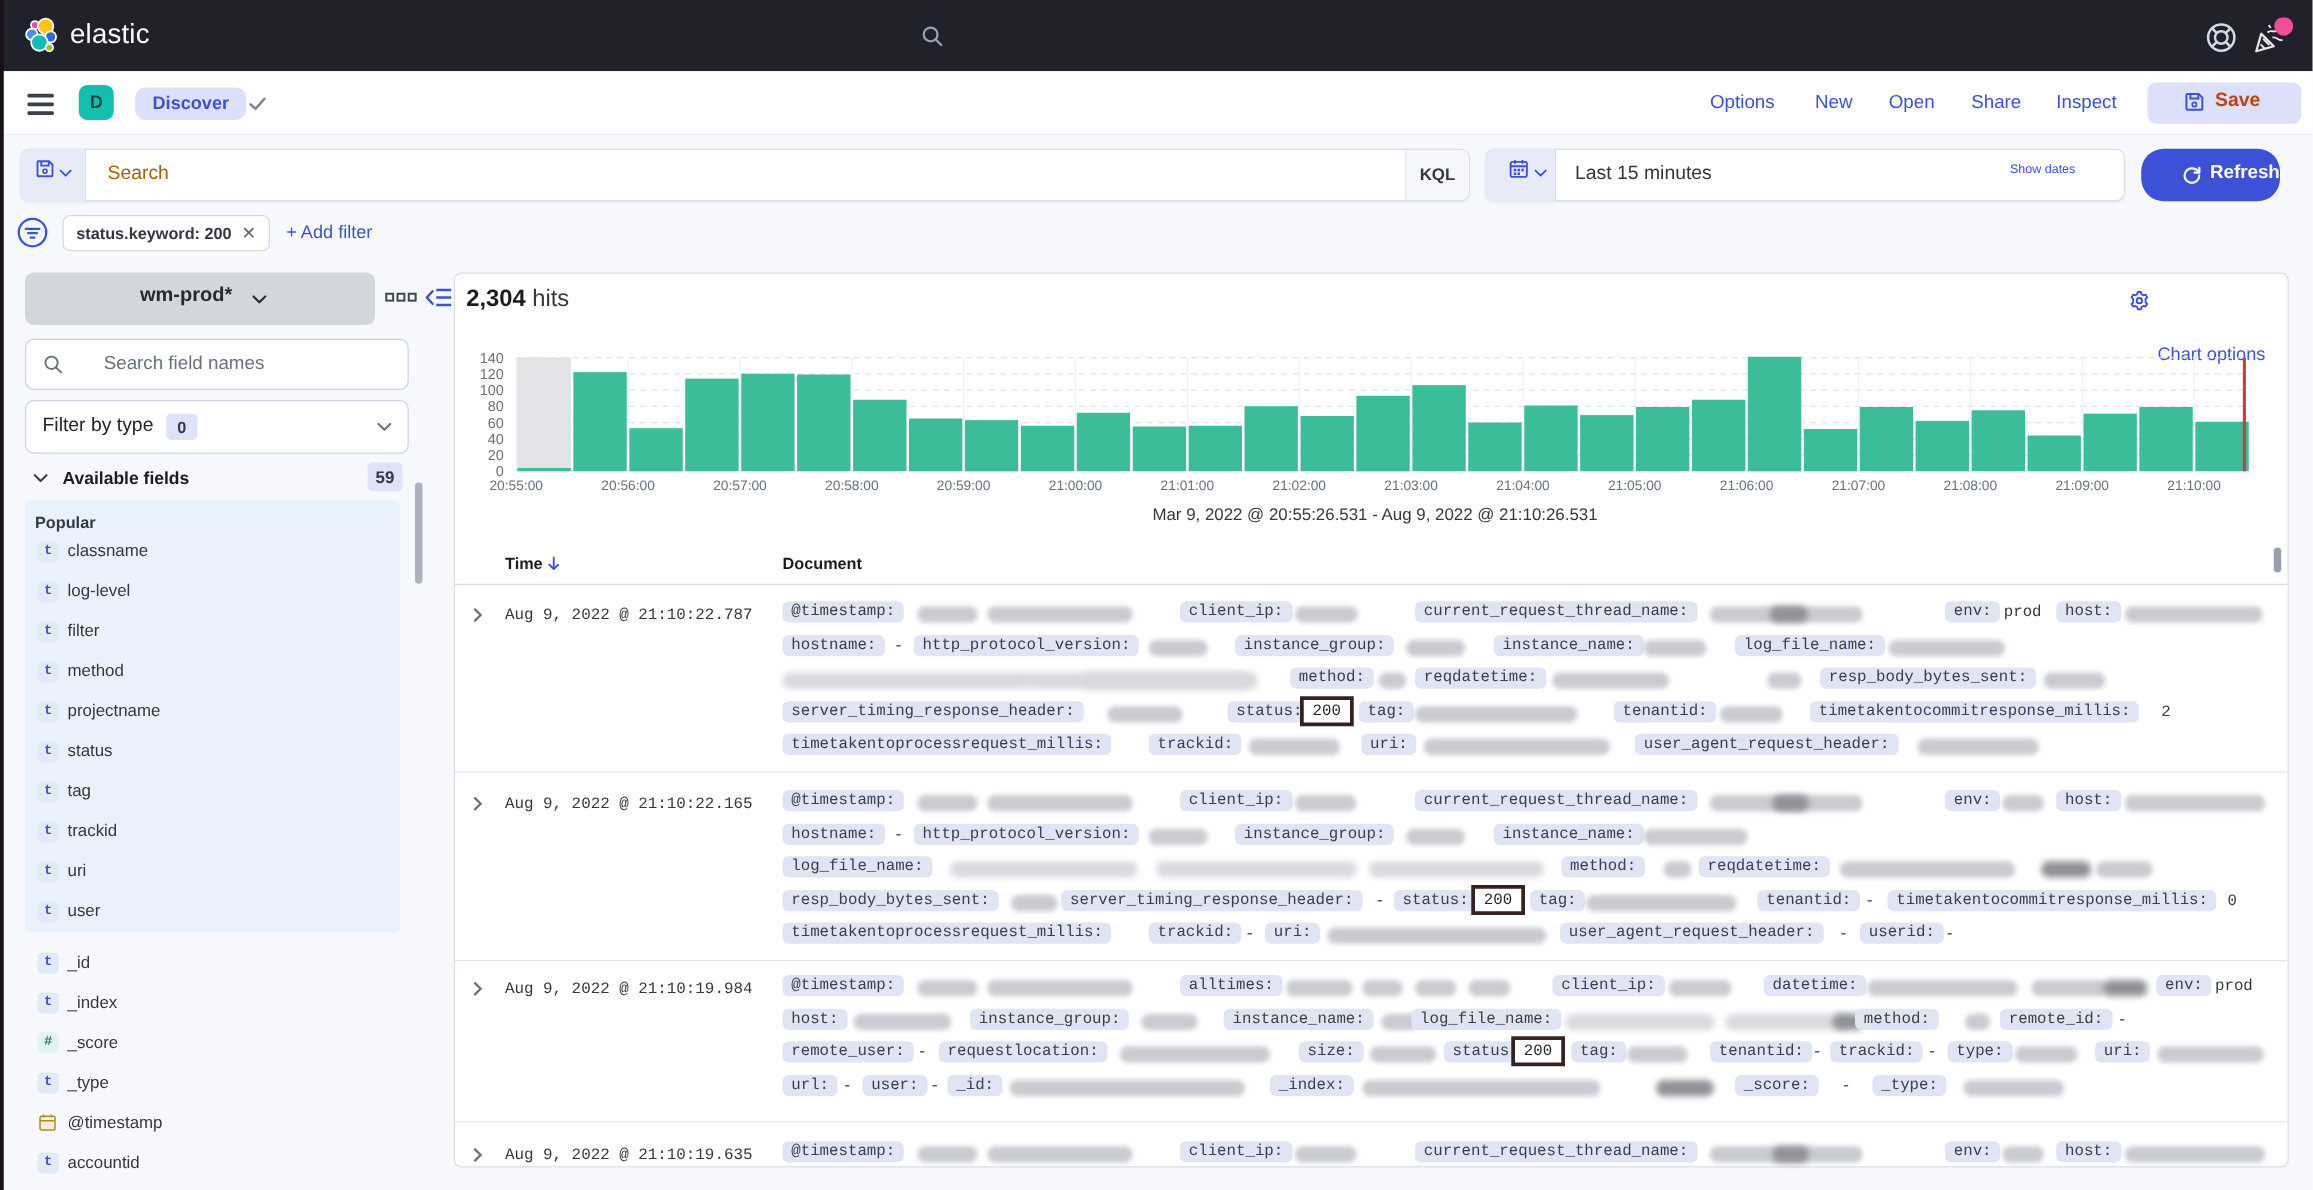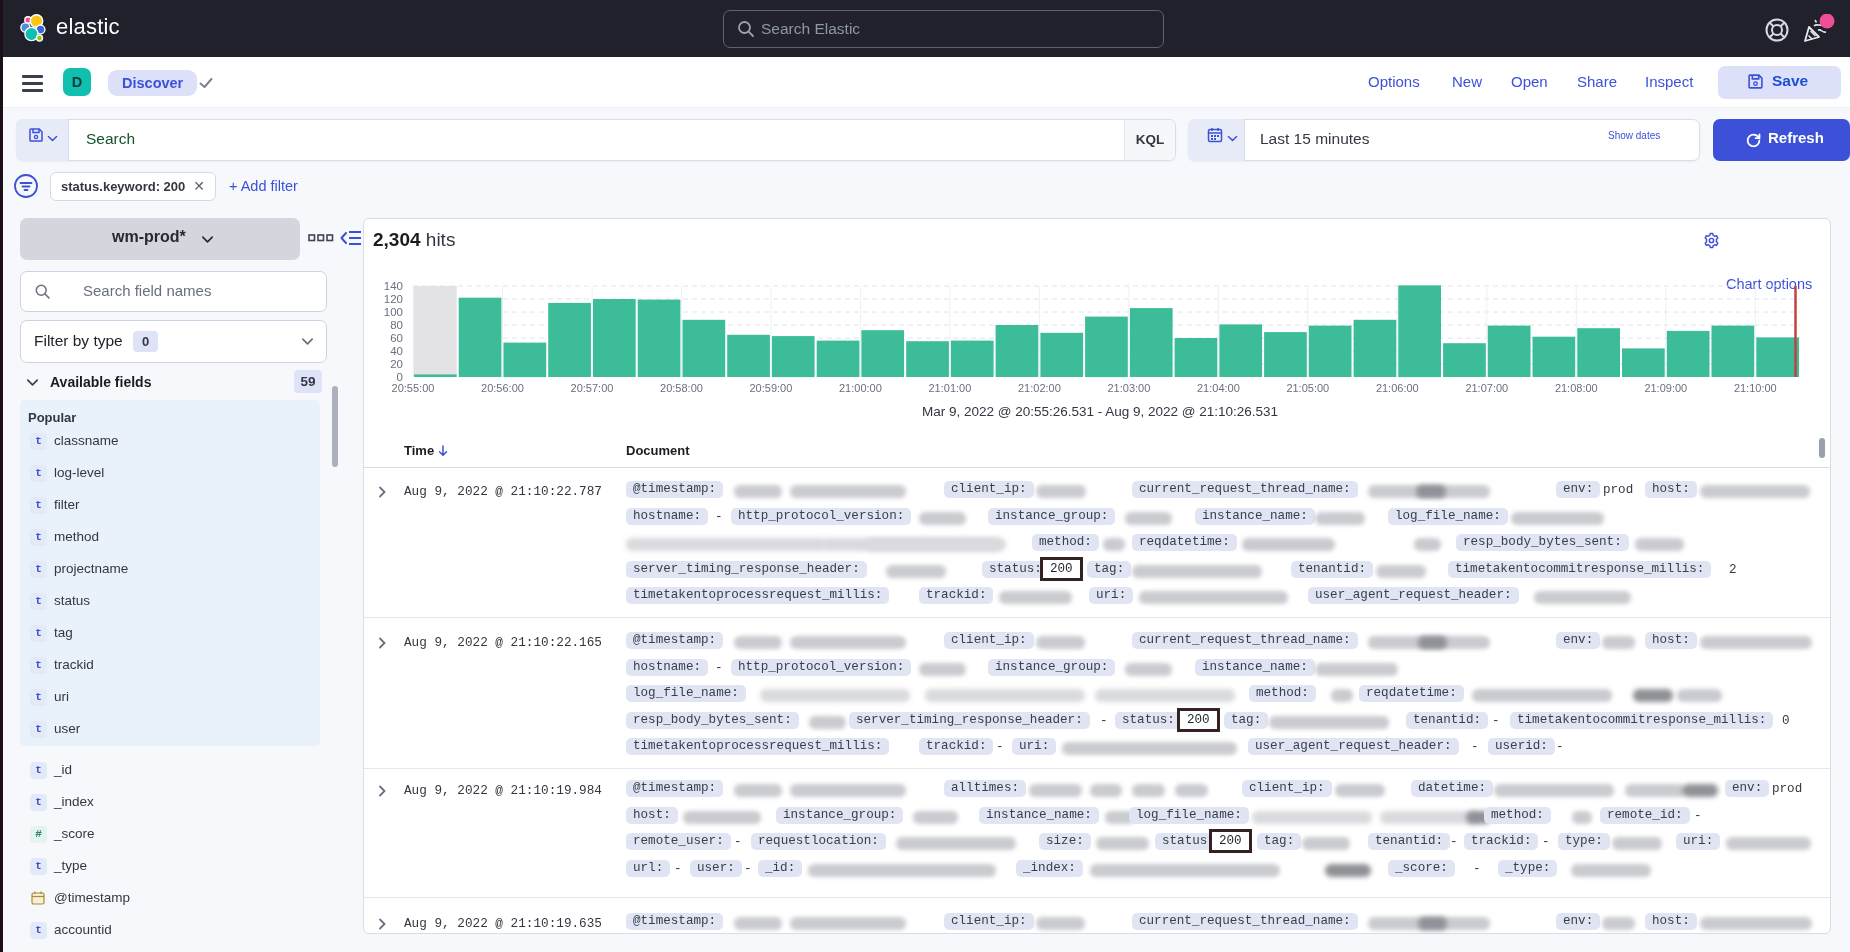--- a/index.html
+++ b/index.html
@@ -8,30 +8,30 @@
 #topbar { position:absolute; left:0; top:0; width:1850px; height:57px; background:#20212A; }
 #topbar .brand { position:absolute; left:56px; top:14px; color:#fff; font-size:22px; letter-spacing:.2px; }
 #hsearch { position:absolute; left:723px; top:10px; width:441px; height:38px; border:1px solid #5d6370; border-radius:7px; }
 #hsearch span { position:absolute; left:37px; top:9px; color:#8E98A6; font-size:15.5px; }
 #navbar { position:absolute; left:0; top:57px; width:1850px; height:51px; background:#fff; border-bottom:1px solid #EDEFF4; }
 .hb { position:absolute; left:22px; width:21px; height:2.6px; background:#3A3F4A; border-radius:1px; }
 #dapp { position:absolute; left:63px; top:68px; width:28px; height:28px; border-radius:7px; background:#10BFAD; color:#103F3B; font-weight:bold; font-size:14.5px; text-align:center; line-height:28px; }
 #discpill { position:absolute; left:108px; top:70px; height:26px; border-radius:9px; background:#DCE0F8; color:#3C51D7; font-weight:600; font-size:14.5px; line-height:26px; padding:0 14px; }
 .navlink { position:absolute; top:73px; color:#3C51D7; font-size:15px; }
 #savebtn { position:absolute; left:1718px; top:66px; width:123px; height:33px; background:#DCE0F8; border-radius:7px; }
-#savebtn b { position:absolute; left:54px; top:6px; color:#1d4ed8; font-size:15.5px; font-weight:600; }
+#savebtn b { position:absolute; left:54px; top:6px; color:#c2410c; font-size:15.5px; font-weight:600; }
 #qsearch { position:absolute; left:16px; top:119px; width:1160px; height:42px; background:#fff; border:1px solid #D9DEE9; border-radius:7px; box-shadow:0 1px 2px rgba(100,110,140,.08); }
 #qseg { position:absolute; left:16px; top:119px; width:53px; height:42px; background:#E7EBF8; border-radius:7px 0 0 7px; border-right:1px solid #D9DEE9; }
-#qsearch-ph { position:absolute; left:86px; top:130px; color:#14532d; font-size:15.5px; }
+#qsearch-ph { position:absolute; left:86px; top:130px; color:#a16207; font-size:15.5px; }
 #kql { position:absolute; left:1124px; top:120px; width:51px; height:40px; border-left:1px solid #E3E6EE; border-radius:0 7px 7px 0; text-align:center; line-height:40px; font-size:13.5px; font-weight:600; color:#343741; background:#F5F7FA; }
 #dategrp { position:absolute; left:1188px; top:119px; width:512px; height:42px; background:#fff; border:1px solid #D9DEE9; border-radius:7px; box-shadow:0 1px 2px rgba(100,110,140,.08); }
 #dateseg { position:absolute; left:1188px; top:119px; width:57px; height:42px; background:#E7EBF8; border-radius:7px 0 0 7px; border-right:1px solid #D9DEE9; }
 #datetext { position:absolute; left:1260px; top:130px; color:#343741; font-size:15.5px; }
 #showdates { position:absolute; left:1608px; top:130px; color:#3C51D7; font-size:10px; }
-#refresh { position:absolute; left:1713px; top:119px; width:137px; height:42px; background:#3C51D7; border-radius:7px; }
+#refresh { position:absolute; left:1713px; top:119px; width:111px; height:42px; background:#3C51D7; border-radius:18px; }
 #refresh b { position:absolute; left:55px; top:10px; color:#fff; font-size:15px; font-weight:600; }
 #fpill { position:absolute; left:50px; top:172px; height:29px; background:#fff; border:1px solid #D3DAE6; border-radius:6px; font-size:13px; color:#343741; line-height:27px; padding:0 10px; }
 #fpill b { font-weight:600; }
 #fpill .x { color:#5A6270; font-size:14px; margin-left:8px; }
 #addfilter { position:absolute; left:229px; top:178px; color:#3C51D7; font-size:14.5px; }
 
 #wmbtn { position:absolute; left:20px; top:218px; width:280px; height:42px; background:#D4D6DD; border-radius:7px; }
 #wmbtn b { position:absolute; left:92px; top:10px; font-size:16px; color:#27292F; }
 #sbsearch { position:absolute; left:20px; top:271px; width:307px; height:41px; background:#fff; border:1px solid #CDD3E3; border-radius:7px; }
 #sbsearch span { position:absolute; left:62px; top:10px; color:#69707D; font-size:15px; }
@@ -68,23 +68,20 @@
 <div id="topbar">
 <svg class="abs" style="left:18px;top:13px" width="33" height="32" viewBox="0 0 33 32">
 <circle cx="10" cy="7" r="3.2" fill="#F04E98" stroke="#fff" stroke-width="1.4"></circle>
 <circle cx="18.5" cy="8" r="6.2" fill="#FEC514" stroke="#fff" stroke-width="1.4"></circle>
 <circle cx="7.5" cy="14.5" r="4.6" fill="#4A90E2" stroke="#fff" stroke-width="1.4"></circle>
 <circle cx="22.5" cy="16.5" r="4.4" fill="#3366DD" stroke="#fff" stroke-width="1.4"></circle>
 <circle cx="13.5" cy="21" r="6.6" fill="#0FBEB4" stroke="#fff" stroke-width="1.4"></circle>
 <circle cx="21.5" cy="25" r="3.0" fill="#93C90E" stroke="#fff" stroke-width="1.4"></circle>
     </svg>
 <div class="brand">elastic</div>
-<div id="hsearch">
-      <span>Search Elastic</span>
-    </div>
 <svg class="abs" style="left:736px;top:19px" width="20" height="20" viewBox="0 0 20 20">
 <circle cx="8.5" cy="8.5" r="5.5" fill="none" stroke="#98A2B3" stroke-width="1.8"></circle>
 <line x1="12.8" y1="12.8" x2="17" y2="17" stroke="#98A2B3" stroke-width="1.8" stroke-linecap="round"></line>
     </svg>
 <svg class="abs" style="left:1764px;top:17px" width="26" height="26" viewBox="0 0 26 26">
 <circle cx="13" cy="13" r="10.5" fill="none" stroke="#D4DAE5" stroke-width="2"></circle>
 <circle cx="13" cy="13" r="5" fill="none" stroke="#D4DAE5" stroke-width="2"></circle>
 <line x1="6" y1="6" x2="9.5" y2="9.5" stroke="#D4DAE5" stroke-width="2"></line>
 <line x1="20" y1="6" x2="16.5" y2="9.5" stroke="#D4DAE5" stroke-width="2"></line>
 <line x1="6" y1="20" x2="9.5" y2="16.5" stroke="#D4DAE5" stroke-width="2"></line>

